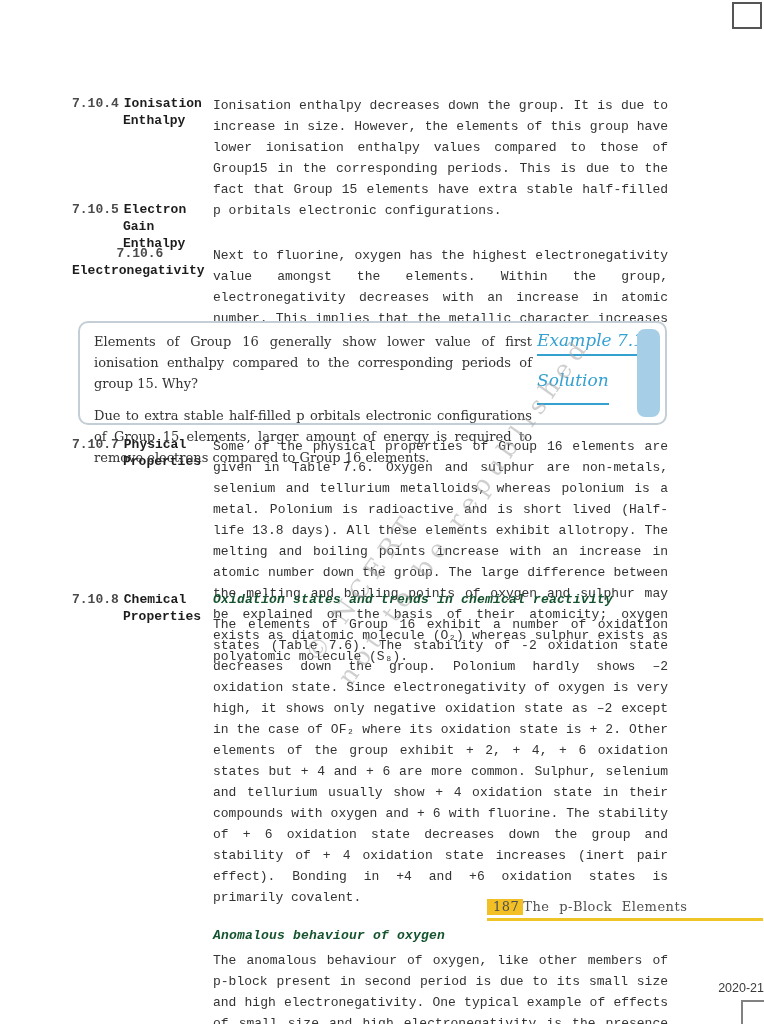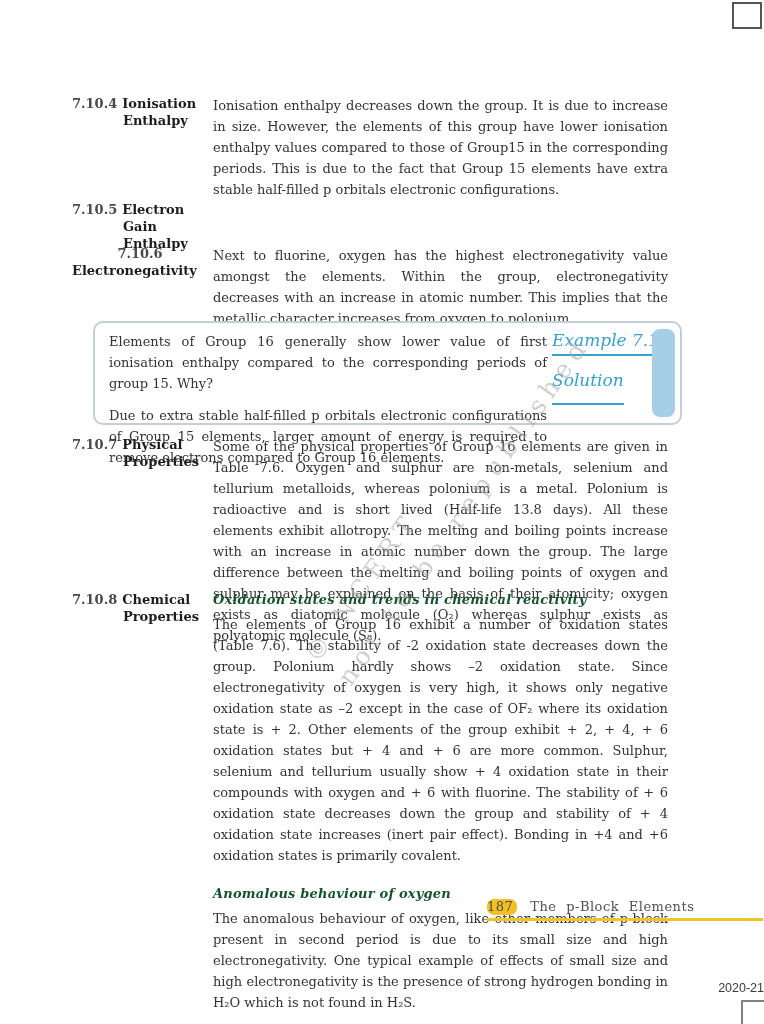--- a/index.html
+++ b/index.html
@@ -7,42 +7,42 @@
     width:764px; height:1024px;
     background:#ffffff;
     position:relative;
     overflow:hidden;
     font-family:"DejaVu Serif", serif;
     color:#333;
   }
 
   
   .content { position:absolute; left:72px; top:0; width:596px; }
-  .sec { position:absolute; left:0; width:596px; display:flex; }
+  .sec { position:absolute; left:0; width:596px; display:flex;font-family:Liberation Mono, monospace; }
   .sec-label { width:141px; flex:none; font-size:13px; line-height:17px; }
   .sec-label .lbl { padding-left:51px; text-indent:-51px; font-weight:bold; }
   .sec-label .num { color:#4a4a4a; margin-right:5px; }
   .sec-label .ttl { color:#1d1d1d; }
   .sec.stacked .lbl { padding-left:0; text-indent:0; }
   .sec.stacked .num { display:block;text-align:center; }
   .sec-body { flex:1; }
   .para {
     margin:0; font-size:13px; line-height:21px;
     text-align:justify; color:#333;
   }
   .subheading {
     margin:0 0 6px 0; font-size:13px; line-height:17px;
     font-weight:bold; font-style:italic; color:#14532d;
     letter-spacing:0.2px;
   }
   .subheading.second { margin-top:19px; }
 
   
   .example-box {
-    position:absolute; left:93px; top:321px; width:589px; height:104px;
+    position:absolute; left:78px; top:321px; width:589px; height:104px;
     border:2px solid #c3ced6; border-radius:10px;
     box-sizing:border-box; background:#fff;
   }
   .example-text { position:absolute; left:14px; top:8px; width:438px; }
   .example-text .para + .para { margin-top:11px; }
   .example-side { position:absolute; left:457px; top:7px; width:100px; }
   .example-label {
     font-size:17px; font-style:italic; color:#35a1d1;
     border-bottom:2px solid #35a1d1; padding-bottom:4px;
     width:122px; white-space:nowrap;
@@ -66,23 +66,22 @@
     white-space:nowrap; pointer-events:none; z-index:5;
   }
 
   
   .footer {
     position:absolute; left:487px; top:899px; width:277px;
     font-size:13px; color:#4a4a4a; letter-spacing:0.5px; word-spacing:5px;
     display:flex; align-items:baseline;
   }
   .page-num {
-    background:#f2bf24; padding:0 4px 1px 0; margin-right:13px;
+    background:#f2bf24; padding:0 4px 1px 6px; margin-right:0;
     color:#4f4f4f;
-    border-radius:7px;
   }
   .chapter-title { color:#4f4f4f; }
   .footer-rule {
     position:absolute; left:487px; top:918px; width:276px; height:3px;
     background:#eec428;
   }
 
   .year {
     position:absolute; left:0; top:981px; width:764px; text-align:right;
     font-family:"Liberation Sans", sans-serif; font-size:12.5px; color:#3a3a3a;

